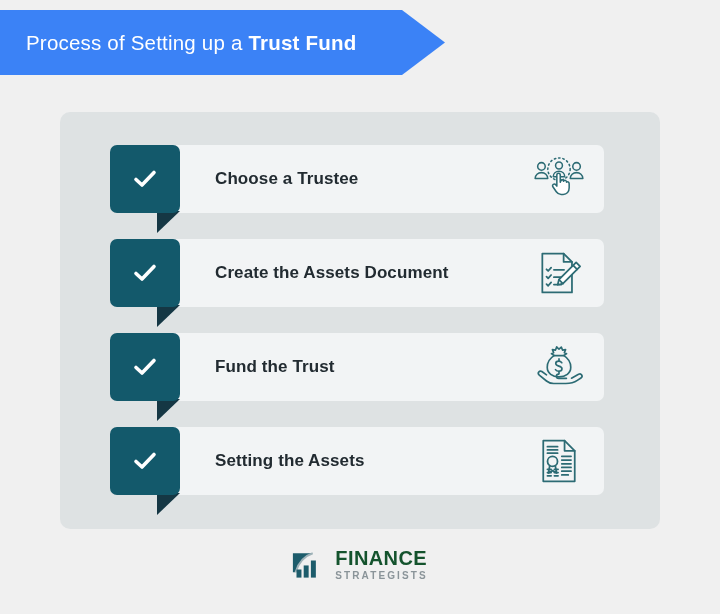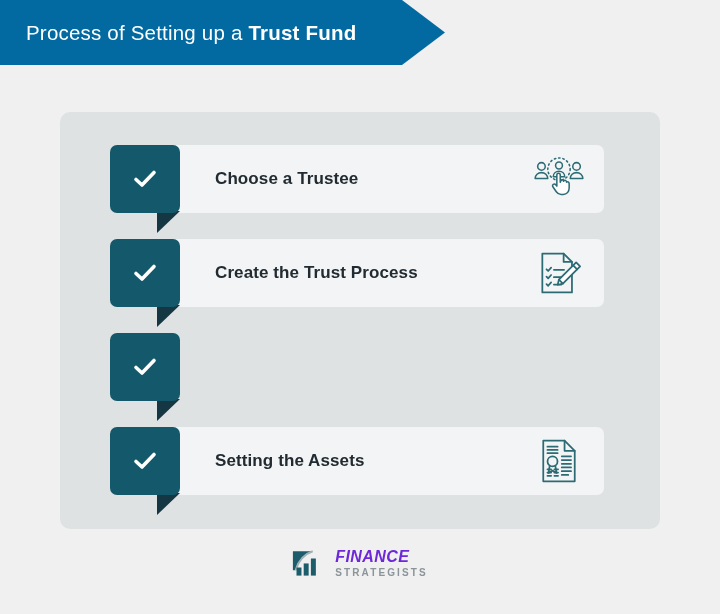--- a/index.html
+++ b/index.html
@@ -12,24 +12,24 @@
     background: #f0f0f0;
     font-family: "Liberation Sans", sans-serif;
     overflow: hidden;
     position: relative;
   }
 
   
   .banner {
     position: absolute;
     left: 0;
-    top: 0;
+    top: 10px;
     width: 460px;
     height: 65px;
-    background: #0369a1;
+    background: #3b82f6;
     display: flex;
     align-items: center;
     -webkit-clip-path: polygon(0 0, 402px 0, 445px 50%, 402px 100%, 0 100%);
     clip-path: polygon(0 0, 402px 0, 445px 50%, 402px 100%, 0 100%);
   }
   .banner-title {
     color: #ffffff;
     font-size: 20.5px;
     letter-spacing: .2px;
     padding-left: 26px;
@@ -138,25 +138,24 @@
     right: 0;
     top: 548px;
     display: flex;
     align-items: center;
     justify-content: center;
     gap: 7px;
   }
   .logo-mark { width: 36px; height: 30px; display: block; }
   .logo-text { display: flex; flex-direction: column; line-height: 1; }
   .logo-name {
-    font-size: 16px;
+    font-size: 20px;
     font-weight: 700;
-    color: #6d28d9;
+    color: #14532d;
     letter-spacing: .4px;
-    font-style: italic;
   }
   .logo-sub {
     font-size: 10px;
     font-weight: 700;
     color: #8a9499;
     letter-spacing: 2.1px;
     margin-top: 3px;
   }
 </style>
 </head>
@@ -212,21 +211,21 @@
   <div class="row">
     <div class="badge">
       <div class="badge-tail"></div>
       <div class="badge-box">
         <svg class="check" viewBox="0 0 26 26">
           <path d="M4 13.5 L10 19 L22 6.5" fill="none" stroke="#ffffff" stroke-width="3.6" stroke-linecap="round" stroke-linejoin="round"></path>
         </svg>
       </div>
     </div>
     <div class="row-card">
-      <div class="row-label">Create the Trust Process</div>
+      <div class="row-label">Create the Assets Document</div>
       <div class="row-icon">
         <svg viewBox="0 0 54 54" width="50" height="50">
           <g fill="none" stroke="#2c6b74" stroke-width="1.9" stroke-linejoin="round" stroke-linecap="round">
 
             <path d="M9 6h23l9 9v33H9z"></path>
             <path d="M32 6v9h9"></path>
 
             <path d="M13.5 23l1.8 1.8 3.2-3.6"></path>
             <path d="M13.5 31l1.8 1.8 3.2-3.6"></path>
             <path d="M13.5 39l1.8 1.8 3.2-3.6"></path>
@@ -242,20 +241,44 @@
       </div>
     </div>
   </div>
 
   <div class="row">
     <div class="badge">
       <div class="badge-tail"></div>
       <div class="badge-box">
         <svg class="check" viewBox="0 0 26 26">
           <path d="M4 13.5 L10 19 L22 6.5" fill="none" stroke="#ffffff" stroke-width="3.6" stroke-linecap="round" stroke-linejoin="round"></path>
+        </svg>
+      </div>
+    </div>
+    <div class="row-card">
+      <div class="row-label">Fund the Trust</div>
+      <div class="row-icon">
+        <svg viewBox="0 0 56 54" width="52" height="50">
+          <g fill="none" stroke="#2c6b74" stroke-width="1.8" stroke-linejoin="round" stroke-linecap="round">
+
+            <path d="M25.5 5.5l2.5 2.2 2.5-2.2 1.3 3.2 3.3-.5-1.3 3.3 2.4 1.1-2.9 2"></path>
+            <path d="M25.5 5.5l-1.3 3.2-3.3-.5 1.3 3.3-2.4 1.1 2.9 2"></path>
+
+            <path d="M22.7 14.7c-4.4 2.7-7.4 7.4-7.4 12.6 0 6.4 5.6 10.4 12.7 10.4s12.7-4 12.7-10.4
+                     c0-5.2-3-9.9-7.4-12.6z"></path>
+
+            <path d="M31 22.4c-.8-1.1-2-1.7-3.3-1.7-1.9 0-3.2 1.1-3.2 2.6 0 3.6 6.7 1.9 6.7 5.6
+                     0 1.6-1.5 2.7-3.4 2.7-1.5 0-2.8-.6-3.6-1.8"></path>
+            <path d="M28 18.3v2.4M28 31.6v2.4"></path>
+
+            <path d="M14.5 35.5l-5-3.6c-1.2-.9-2.7-.6-3.4.5-.7 1-.5 2.4.6 3.3l7.8 6.4
+                     c2.4 2 4.6 2.7 7.8 2.7h13.1c4.8 0 8.8-.9 12.4-3.3l3.9-2.6
+                     c1.2-.8 1.5-2.2.8-3.3-.7-1.1-2.2-1.4-3.4-.7l-7.6 4.2"></path>
+            <path d="M36 39.3h-8.3c-1.4 0-2.5-1-2.5-2.3s1.1-2.3 2.5-2.3"></path>
+          </g>
         </svg>
       </div>
     </div>
   </div>
 
   <div class="row">
     <div class="badge">
       <div class="badge-tail"></div>
       <div class="badge-box">
         <svg class="check" viewBox="0 0 26 26">

